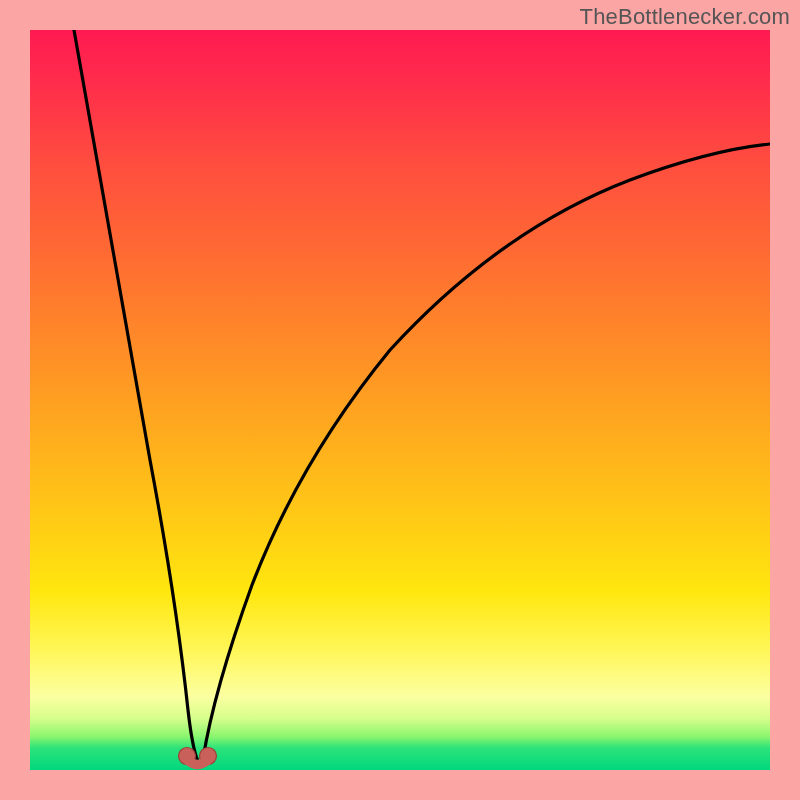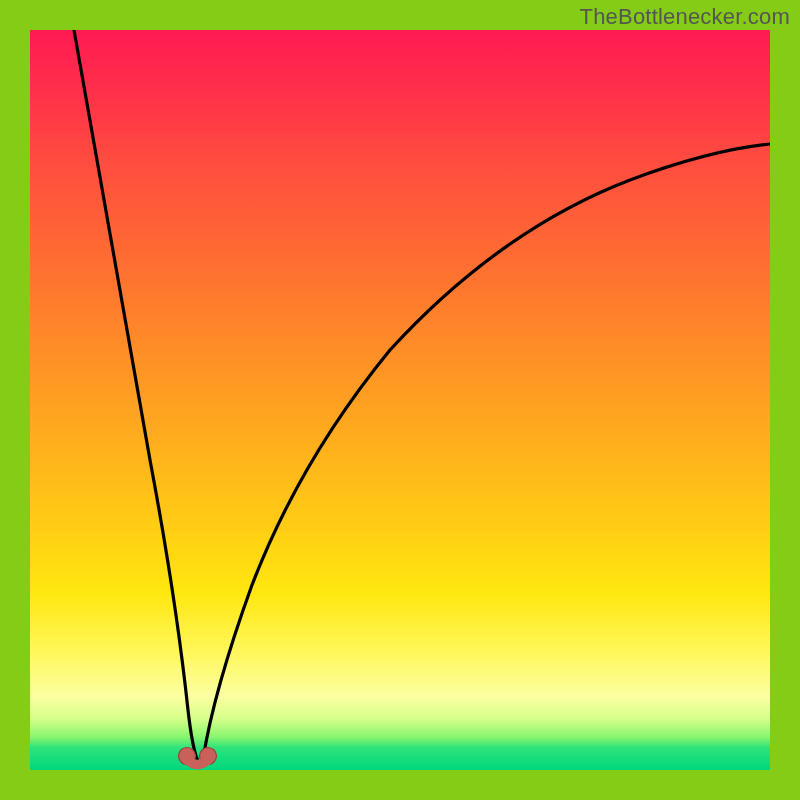--- a/index.html
+++ b/index.html
@@ -10,21 +10,21 @@
     overflow: hidden;
     background: #000;
     font-family: Arial, Helvetica, sans-serif;
   }
   .frame {
     position: absolute;
     left: 0;
     top: 0;
     width: 800px;
     height: 800px;
-    background: #84cc16;
+    background: #fca5a5;
   }
   .plot-bg {
     position: absolute;
     left: 30px;
     top: 30px;
     width: 740px;
     height: 740px;
     
     background: linear-gradient(
       to bottom,

